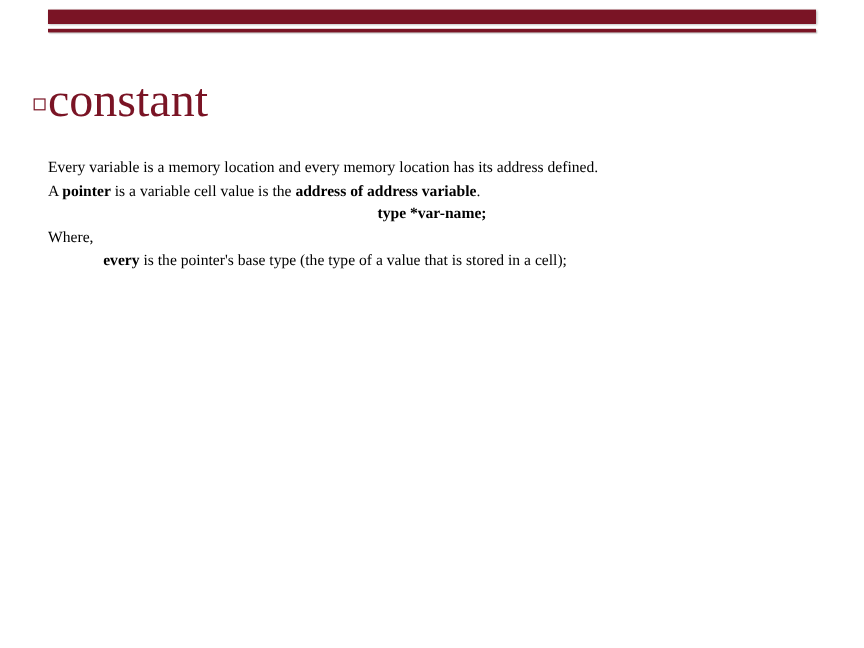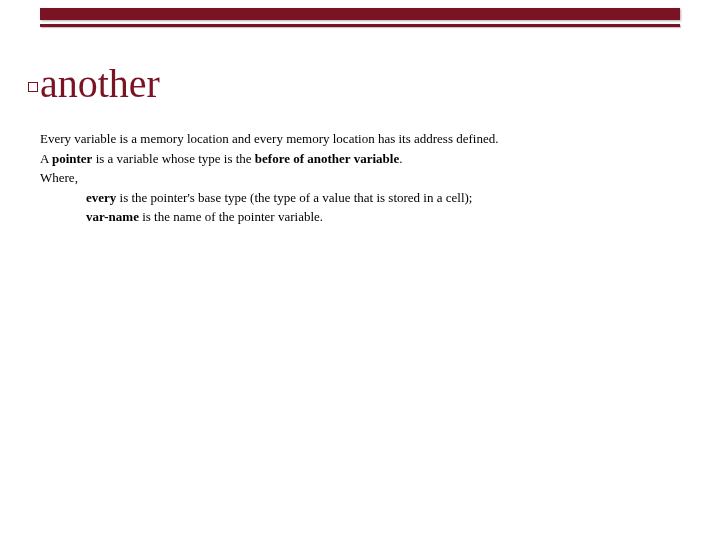--- a/index.html
+++ b/index.html
@@ -74,27 +74,25 @@
 </style>
 </head>
 <body>
 
 <div class="top-bars">
   <div class="bar-thick"></div>
   <div class="bar-thin"></div>
 </div>
 
 <div class="bullet"></div>
-<div class="slide-title">another</div>
+<div class="slide-title">constant</div>
 
 <div class="content">
   <p>Every variable is a memory location and every memory location has its address defined.</p>
   <p>
-    <span>A </span><b>pointer</b><span> is a variable whose type is the </span><b>before of another variable</b><span>.</span>
+    <span>A </span><b>pointer</b><span> is a variable cell value is the </span><b>address of address variable</b><span>.</span>
   </p>
+  <p class="center">type *var-name;</p>
   <p>Where,</p>
   <p class="indent">
     <b>every</b><span> is the pointer's base type (the type of a value that is stored in a cell);</span>
   </p>
-  <p class="indent">
-    <b>var-name</b><span> is the name of the pointer variable.</span>
-  </p>
 </div>
 
 </body></html>

